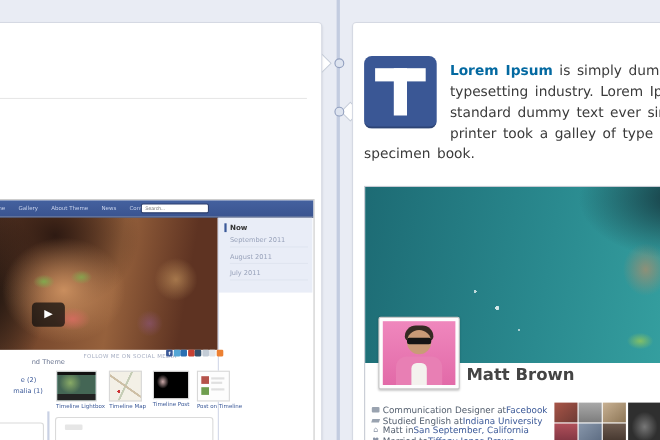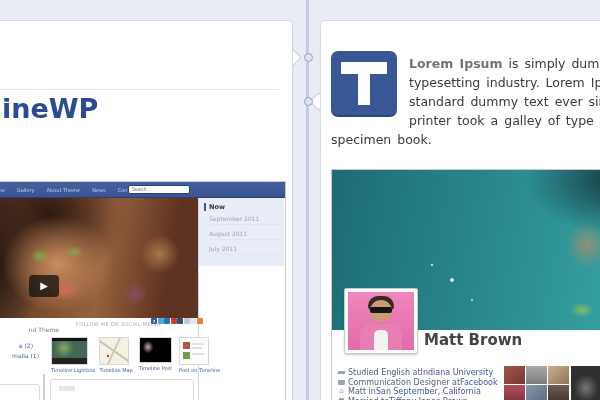--- a/index.html
+++ b/index.html
@@ -94,21 +94,21 @@
   
   #rightCard{left:320px;top:20px;width:440px;height:420px;}
   .logo{position:absolute;left:10px;top:30px;width:66px;height:66px;background:#3a5795;border-radius:7px;
         border-bottom:2px solid #2d4475;box-sizing:border-box;}
   .logo .bar{position:absolute;left:10px;top:11px;width:46px;height:12px;background:#fff;}
   .logo .stem{position:absolute;left:27px;top:11px;width:12px;height:43px;background:#fff;}
 
   .para-line{position:absolute;white-space:nowrap;font-size:12.5px;color:#3a3a3a;word-spacing:2px;line-height:19px;}
   .pl1{left:88px;top:33px;} .pl2{left:88px;top:52px;} .pl3{left:88px;top:71px;} .pl4{left:88px;top:90px;}
   .pl5{left:10px;top:109px;}
-  .para-bold{font-weight:bold;color:#737373;}
+  .para-bold{font-weight:bold;color:#0369a1;}
 
   .fb-preview{position:absolute;left:10px;top:148px;width:420px;height:262px;border:1px solid #c6cad3;background:#fff;}
   .cover{position:absolute;left:0;top:0;width:100%;height:160px;
     background:
       radial-gradient(120px 70px at 290px 10px, #14343c, rgba(20,52,60,0) 80%),
       radial-gradient(60px 90px at 335px 95px, rgba(191,152,119,.95), rgba(191,152,119,0) 78%),
       radial-gradient(40px 55px at 300px 120px, rgba(205,170,130,.8), rgba(205,170,130,0) 80%),
       radial-gradient(26px 30px at 255px 75px, rgba(180,140,105,.7), rgba(180,140,105,0) 80%),
       radial-gradient(3px 3px at 120px 110px, rgba(255,255,255,.8) 60%, transparent 61%),
       radial-gradient(2px 2px at 100px 95px, rgba(255,255,255,.7) 60%, transparent 61%),
@@ -147,21 +147,20 @@
 <body>
 
 <div class="tl-line"></div>
 <div class="tl-pointer" style="left:286px;top:51px;"></div>
 <div class="tl-pointer" style="left:312px;top:95px;"></div>
 <div class="tl-dot" style="left:304px;top:53px;"></div>
 <div class="tl-dot" style="left:304px;top:97px;"></div>
 
 <div class="card" id="leftCard">
   <div class="lc-divider"></div>
-  <div class="lc-title">ineWP</div>
 
   <div class="shot">
 
     <div class="shot-nav">
       <span>Home</span>
       <span>Gallery</span>
       <span>About Theme</span>
       <span>News</span>
       <span>Contacts</span>
       <input class="tsearch" placeholder="Search..." style="">
@@ -247,28 +246,28 @@
         <div class="pp-hair"></div>
         <div class="pp-face"></div>
         <div class="pp-glasses"></div>
       </div>
     </div>
 
     <div class="profile-name">Matt Brown</div>
 
     <div class="info-list">
       <div class="info-row">
+        <span class="icn-box"></span>
+          <span>Communication Designer at </span>
+          <span class="info-link">Facebook</span>
+      </div>
+      <div class="info-row">
         <span class="icn-cap"></span>
           <span>Studied English at </span>
           <span class="info-link">Indiana University</span>
-      </div>
-      <div class="info-row">
-        <span class="icn-box"></span>
-          <span>Communication Designer at </span>
-          <span class="info-link">Facebook</span>
       </div>
       <div class="info-row">
         <span class="info-icn">⌂</span>
           <span>Matt in </span>
           <span class="info-link">San September, California</span>
       </div>
       <div class="info-row">
         <span class="info-icn">♥</span>
           <span>Married to </span>
           <span class="info-link">Tiffany Jones Brown</span>

